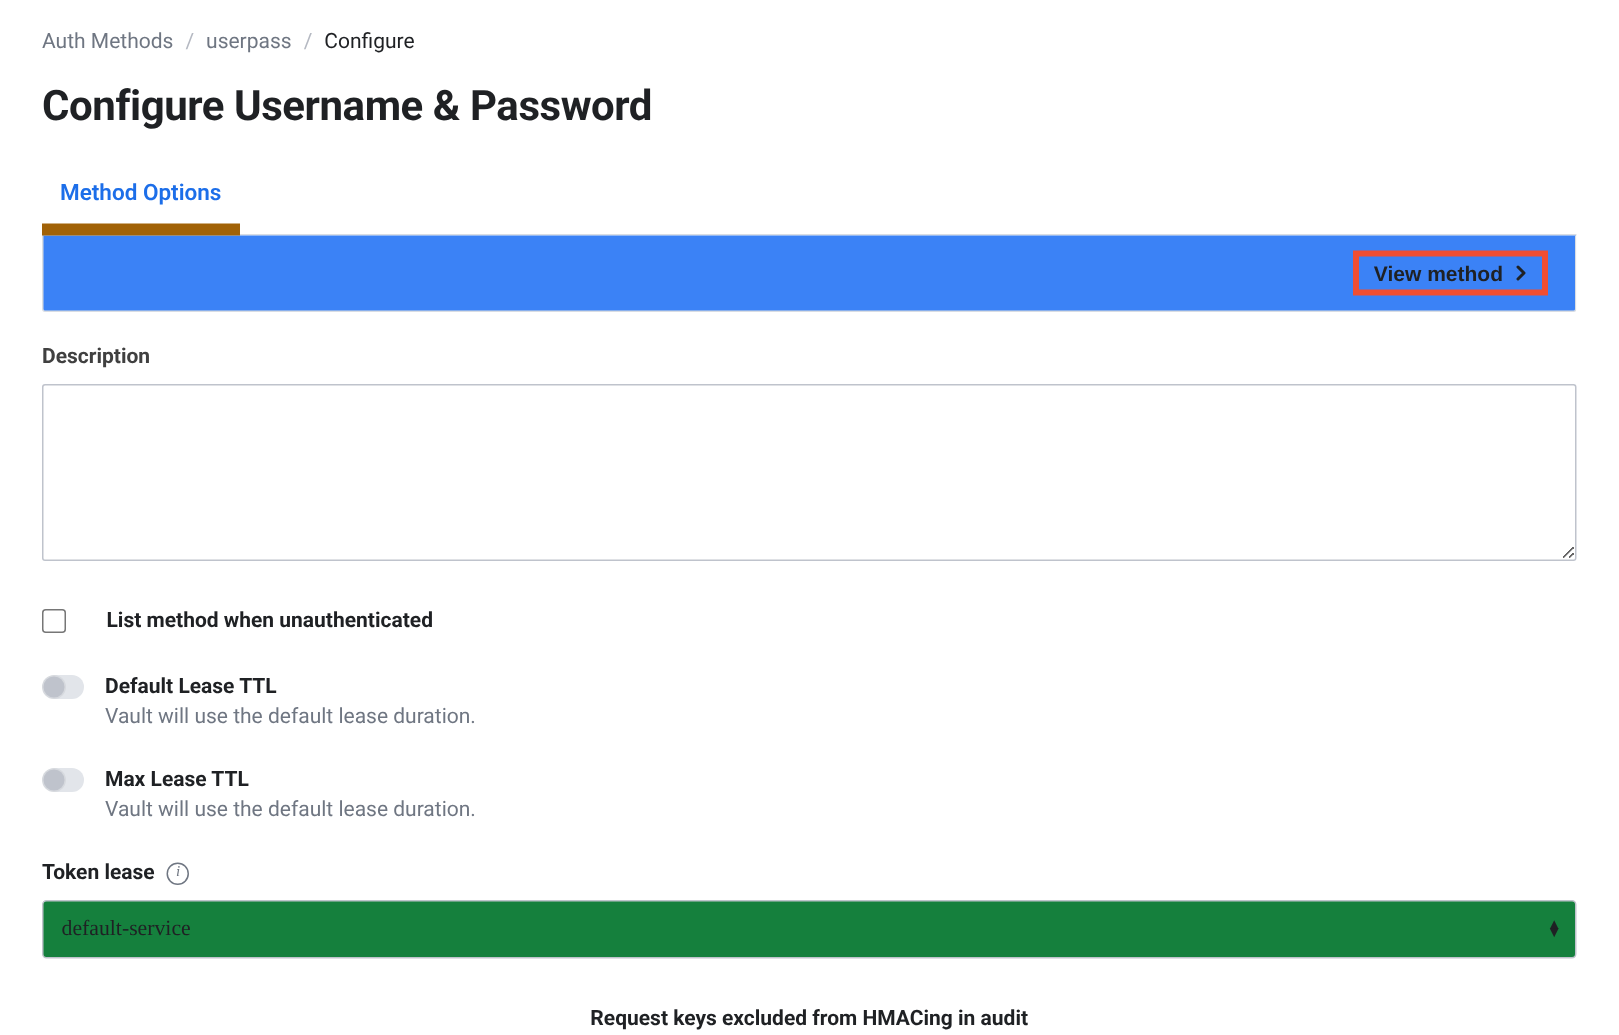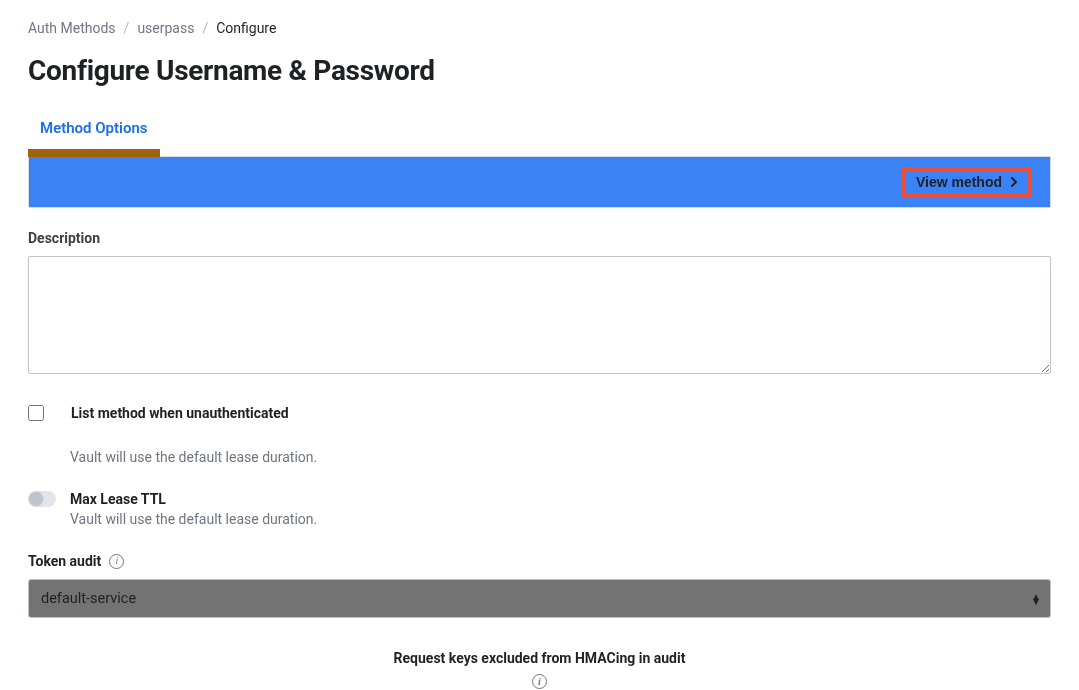--- a/index.html
+++ b/index.html
@@ -137,26 +137,27 @@
     cursor: default;
   }
   .select-wrap {
     position: relative;
     width: 100%;
   }
   .select-input {
     width: 100%;
     border: 1px solid #bfc3cc;
     border-radius: 3px;
-    background: #737373;
+    background: #15803d;
     padding: 10px 12px;
     font-size: 14.5px;
     color: #1f2124;
     appearance: none;
     cursor: pointer;
+    font-family: Liberation Serif, serif;
   }
   .select-arrows {
     position: absolute;
     right: 10px;
     top: 50%;
     transform: translateY(-50%);
     display: flex;
     flex-direction: column;
     line-height: 0.55;
     font-size: 10px;
@@ -207,36 +208,42 @@
 
 <div class="section-label">Description</div>
 <textarea class="description" style=""></textarea>
 
 <div class="checkbox-row">
   <input type="checkbox" style="">
   <label>List method when unauthenticated</label>
 </div>
 
 <div class="toggle-block">
+  <div class="toggle-row">
+    <div class="toggle">
+        <div class="knob"></div>
+      </div>
+    <div class="toggle-label">Default Lease TTL</div>
+  </div>
   <div class="toggle-help">Vault will use the default lease duration.</div>
 </div>
 
 <div class="toggle-block">
   <div class="toggle-row">
     <div class="toggle">
         <div class="knob"></div>
       </div>
     <div class="toggle-label">Max Lease TTL</div>
   </div>
   <div class="toggle-help">Vault will use the default lease duration.</div>
 </div>
 
 <div class="field-block">
   <div class="field-label-row">
-    <span class="label">Token audit</span>
+    <span class="label">Token lease</span>
     <span class="info-icon">i</span>
   </div>
   <div class="select-wrap">
     <div class="select-input">default-service</div>
     <div class="select-arrows">
       <span>▲</span>
         <span>▼</span>
     </div>
   </div>
 </div>

